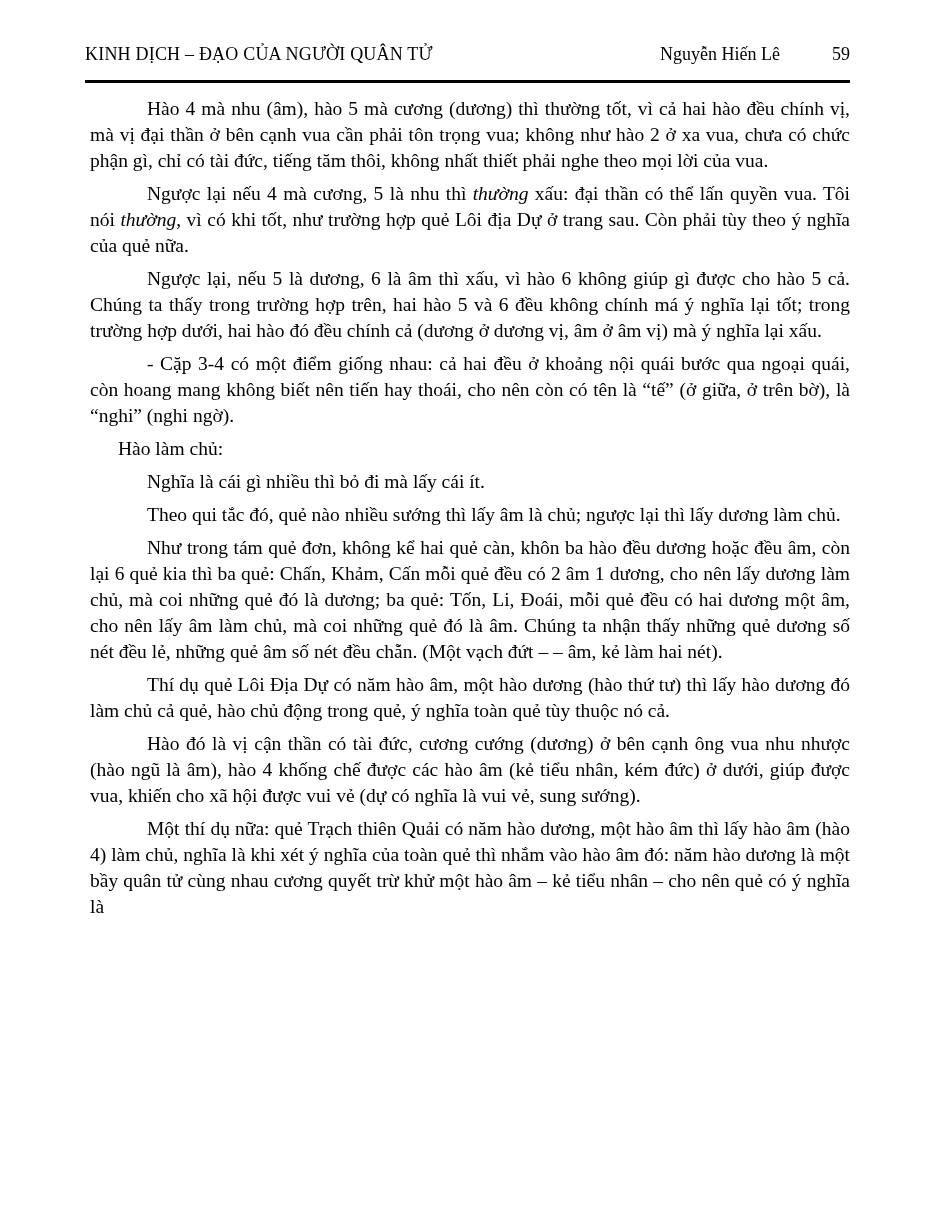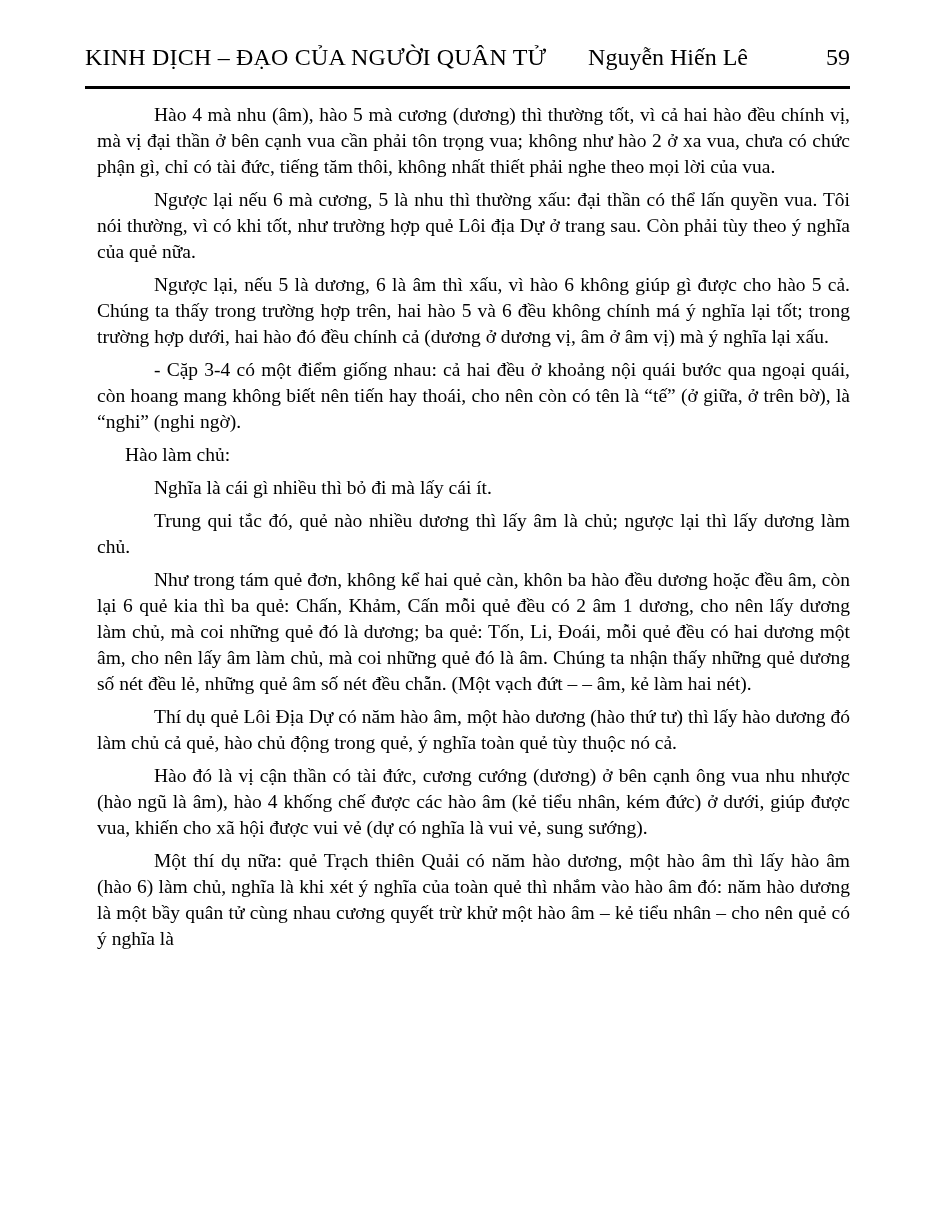--- a/index.html
+++ b/index.html
@@ -15,72 +15,73 @@
     background: #ffffff;
     color: #000000;
     font-family: "Liberation Serif", "DejaVu Serif", serif;
     box-sizing: border-box;
     overflow: hidden;
   }
   .page-header {
     display: flex;
     align-items: baseline;
     padding: 44px 85px 0 85px;
-    font-size: 24px;
+    font-size: 18px;
     white-space: nowrap;
   }
   .page-header .book-title {
     flex: 1 1 auto;
     letter-spacing: 0.2px;
   }
   .page-header .author-name {
     flex: 0 0 auto;
     font-family: Liberation Serif, serif;
   }
   .page-header .page-number {
     flex: 0 0 auto;
-    margin-left: 78px;
+    margin-left: 52px;
   }
   .header-rule {
     border: none;
     border-top: 3px solid #000000;
     margin: 15px 85px 0 85px;
   }
   .page-body {
     padding: 13px 85px 0 85px;
     font-size: 19.5px;
     line-height: 26px;
     text-align: justify;
   }
   .page-body p {
-    margin: 0 0 7px 12px;
+    margin: 0 0 7px 5px;
     text-indent: 57px;
   }
   .page-body p.small-indent {
     text-indent: 28px;
   }
   .page-body .seg-italic {
+    font-style: italic;
   }
 </style>
 </head>
 <body>
 
 <div class="page">
   <div class="page-header">
     <span class="book-title">KINH DỊCH – ĐẠO CỦA NGƯỜI QUÂN TỬ</span>
     <span class="author-name">Nguyễn Hiến Lê</span>
     <span class="page-number">59</span>
   </div>
   <hr class="header-rule">
   <div class="page-body">
       <p><span>Hào 4 mà nhu (âm), hào 5 mà cương (dương) thì thường tốt, vì cả hai hào đều chính vị, mà vị đại thần ở bên cạnh vua cần phải tôn trọng vua; không như hào 2 ở xa vua, chưa có chức phận gì, chỉ có tài đức, tiếng tăm thôi, không nhất thiết phải nghe theo mọi lời của vua.</span></p>
-      <p><span>Ngược lại nếu 6 mà cương, 5 là nhu thì </span><span class="seg-italic">thường</span><span> xấu: đại thần có thể lấn quyền vua. Tôi nói </span><span class="seg-italic">thường</span><span>, vì có khi tốt, như trường hợp quẻ Lôi địa Dự ở trang sau. Còn phải tùy theo ý nghĩa của quẻ nữa.</span></p>
+      <p><span>Ngược lại nếu 4 mà cương, 5 là nhu thì </span><span class="seg-italic">thường</span><span> xấu: đại thần có thể lấn quyền vua. Tôi nói </span><span class="seg-italic">thường</span><span>, vì có khi tốt, như trường hợp quẻ Lôi địa Dự ở trang sau. Còn phải tùy theo ý nghĩa của quẻ nữa.</span></p>
       <p><span>Ngược lại, nếu 5 là dương, 6 là âm thì xấu, vì hào 6 không giúp gì được cho hào 5 cả. Chúng ta thấy trong trường hợp trên, hai hào 5 và 6 đều không chính má ý nghĩa lại tốt; trong trường hợp dưới, hai hào đó đều chính cả (dương ở dương vị, âm ở âm vị) mà ý nghĩa lại xấu.</span></p>
       <p><span>- Cặp 3-4 có một điểm giống nhau: cả hai đều ở khoảng nội quái bước qua ngoại quái, còn hoang mang không biết nên tiến hay thoái, cho nên còn có tên là “tế” (ở giữa, ở trên bờ), là “nghi” (nghi ngờ).</span></p>
       <p class="small-indent"><span>Hào làm chủ:</span></p>
       <p><span>Nghĩa là cái gì nhiều thì bỏ đi mà lấy cái ít.</span></p>
-      <p><span>Trung qui tắc đó, quẻ nào nhiều dương thì lấy âm là chủ; ngược lại thì lấy dương làm chủ.</span></p>
+      <p><span>Theo qui tắc đó, quẻ nào nhiều sướng thì lấy âm là chủ; ngược lại thì lấy dương làm chủ.</span></p>
       <p><span>Như trong tám quẻ đơn, không kể hai quẻ càn, khôn ba hào đều dương hoặc đều âm, còn lại 6 quẻ kia thì ba quẻ: Chấn, Khảm, Cấn mỗi quẻ đều có 2 âm 1 dương, cho nên lấy dương làm chủ, mà coi những quẻ đó là dương; ba quẻ: Tốn, Li, Đoái, mỗi quẻ đều có hai dương một âm, cho nên lấy âm làm chủ, mà coi những quẻ đó là âm. Chúng ta nhận thấy những quẻ dương số nét đều lẻ, những quẻ âm số nét đều chẵn. (Một vạch đứt – – âm, kẻ làm hai nét).</span></p>
       <p><span>Thí dụ quẻ Lôi Địa Dự có năm hào âm, một hào dương (hào thứ tư) thì lấy hào dương đó làm chủ cả quẻ, hào chủ động trong quẻ, ý nghĩa toàn quẻ tùy thuộc nó cả.</span></p>
       <p><span>Hào đó là vị cận thần có tài đức, cương cướng (dương) ở bên cạnh ông vua nhu nhược (hào ngũ là âm), hào 4 khống chế được các hào âm (kẻ tiểu nhân, kém đức) ở dưới, giúp được vua, khiến cho xã hội được vui vẻ (dự có nghĩa là vui vẻ, sung sướng).</span></p>
-      <p><span>Một thí dụ nữa: quẻ Trạch thiên Quải có năm hào dương, một hào âm thì lấy hào âm (hào 6) làm chủ, nghĩa là khi xét ý nghĩa của toàn quẻ thì nhắm vào hào âm đó: năm hào dương là một bầy quân tử cùng nhau cương quyết trừ khử một hào âm – kẻ tiểu nhân – cho nên quẻ có ý nghĩa là</span></p>
+      <p><span>Một thí dụ nữa: quẻ Trạch thiên Quải có năm hào dương, một hào âm thì lấy hào âm (hào 4) làm chủ, nghĩa là khi xét ý nghĩa của toàn quẻ thì nhắm vào hào âm đó: năm hào dương là một bầy quân tử cùng nhau cương quyết trừ khử một hào âm – kẻ tiểu nhân – cho nên quẻ có ý nghĩa là</span></p>
     </div>
 </div>
 
 </body></html>

